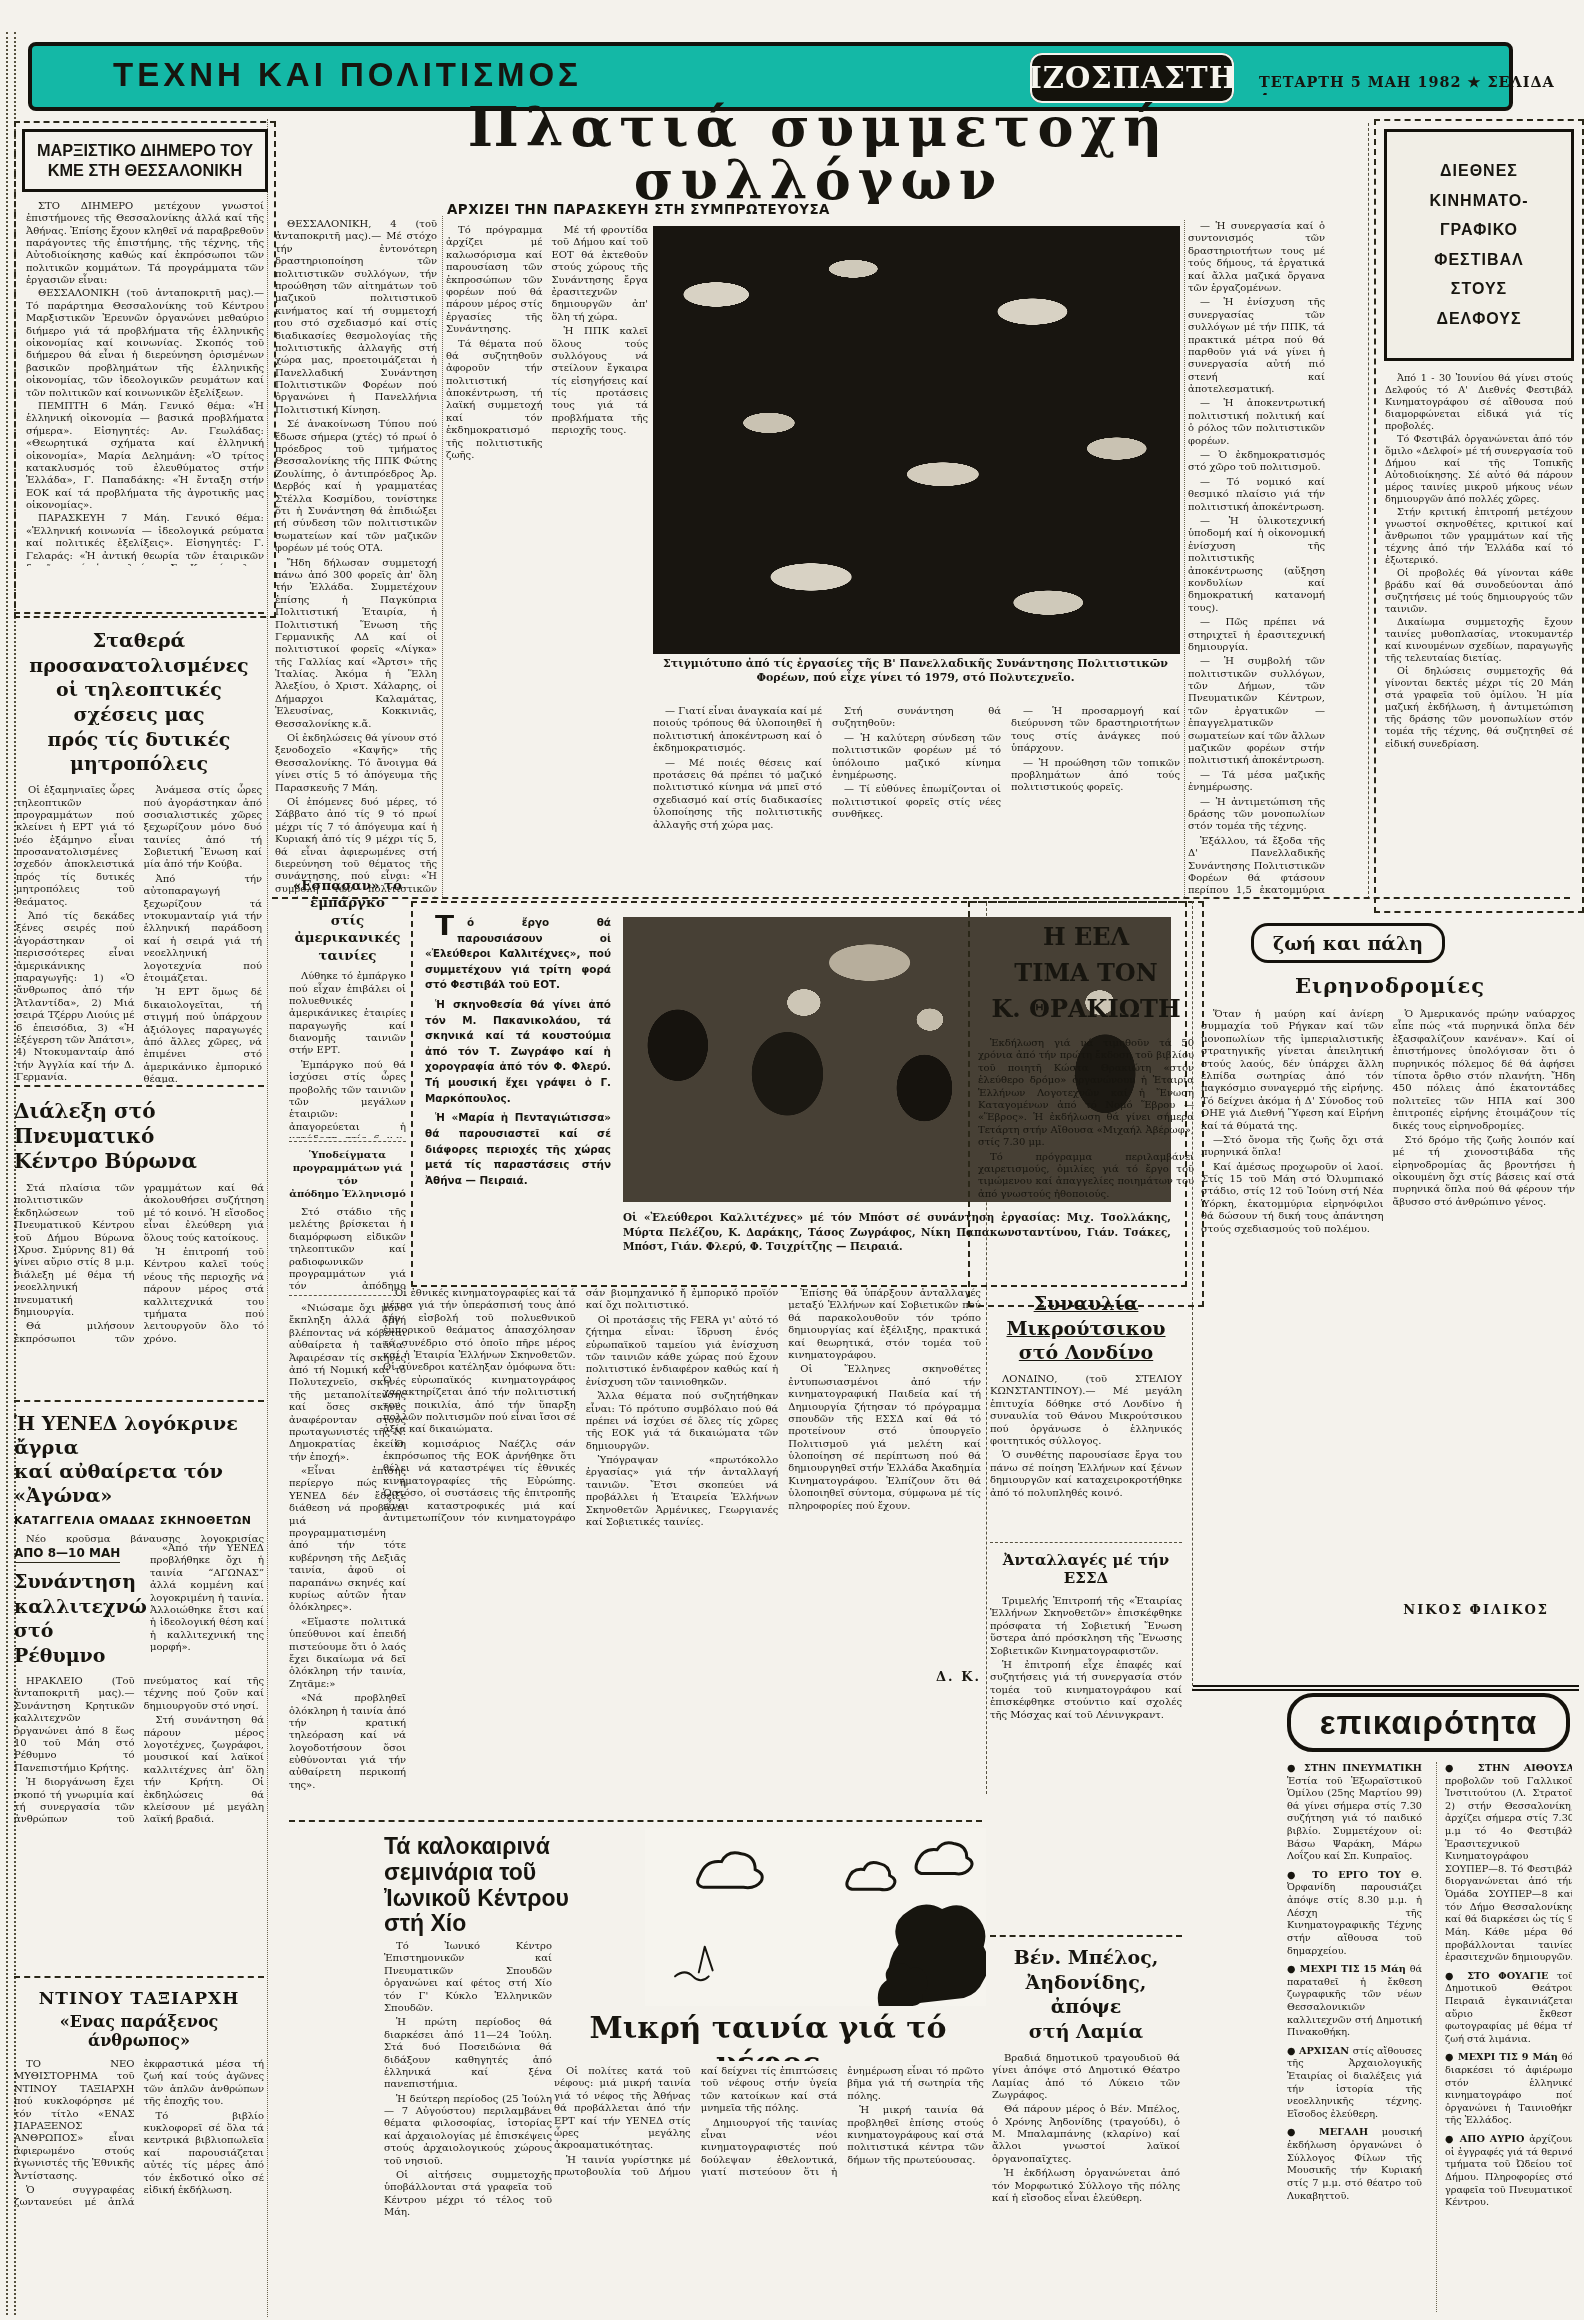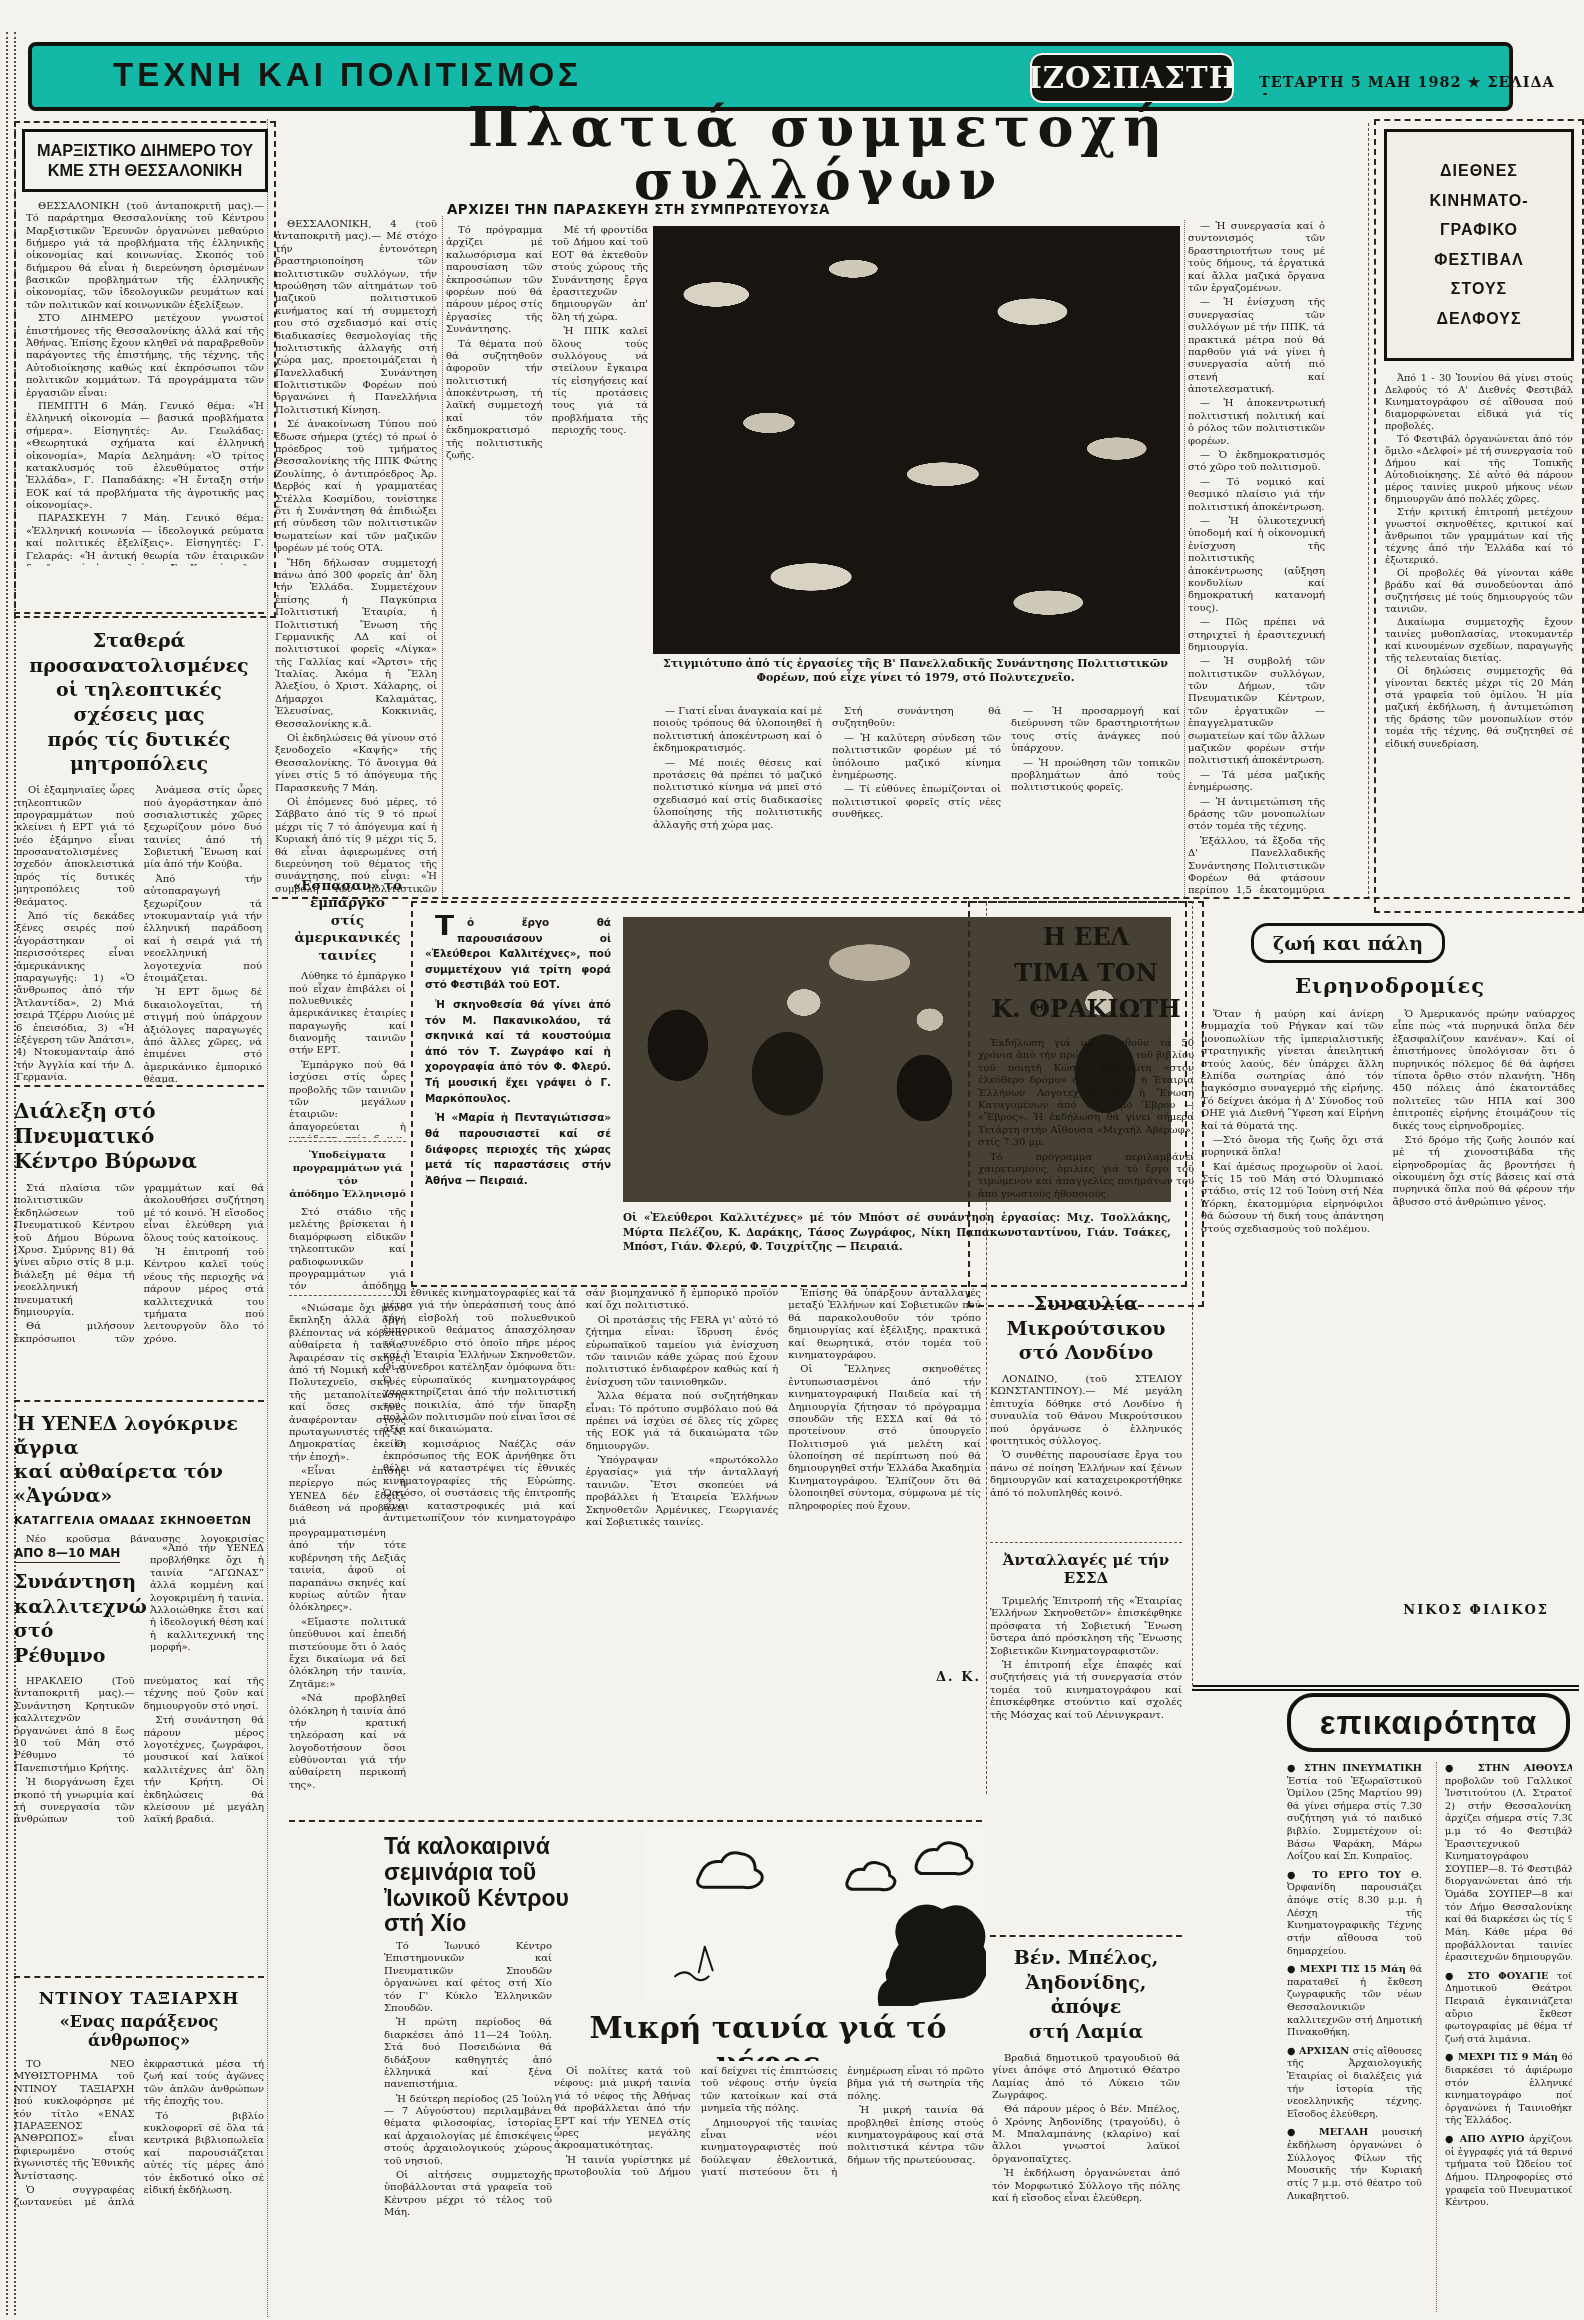--- a/index.html
+++ b/index.html
@@ -116,21 +116,21 @@
   .syn-sub{font-size:16px;font-weight:bold;text-align:center;padding:6px 0 10px;}
   .syn-body{height:382px;}
   .eel{left:968px;top:901px;width:216px;height:386px;border:2px dashed #2a2718;padding:8px;}
   .eel-title{font-size:24px;line-height:1.5;text-align:center;padding:8px 0 10px;}
   .peace{left:1192px;top:901px;width:378px;height:784px;border-left:1px dashed #55503f;border-bottom:6px double #14120c;padding:0 0 0 8px;}
   .peace-label{margin:22px auto 0 50px;width:188px;height:34px;border:3px solid #14120c;border-radius:17px;
     display:flex;align-items:center;justify-content:center;font-weight:bold;font-size:19px;}
   .peace-title{font-size:21px;font-weight:bold;text-align:center;padding:10px 0;letter-spacing:1px;}
   .peace-body{height:594px;padding-right:4px;}
   .mikr{left:990px;top:1291px;width:192px;height:249px;}
-  .mikr-title{font-size:19px;line-height:1.3;text-align:center;padding-bottom:8px;}
+  .mikr-title{font-size:19px;line-height:1.3;text-align:center;padding-bottom:8px;text-decoration:underline;}
   .antal{left:990px;top:1542px;width:192px;height:244px;border-top:1px dashed #55503f;}
   .antal-title{font-size:15px;font-weight:bold;text-align:center;padding:8px 0;}
   .ionian-head{left:384px;top:1834px;width:251px;height:103px;
     font-family:"Liberation Sans",sans-serif;font-weight:bold;font-size:23px;line-height:1.12;}
   .ionian-body{left:384px;top:1940px;width:168px;height:376px;}
   .nefos-ill{left:645px;top:1828px;width:341px;height:178px;background:#f6f4ee;}
   .nefos-head{left:554px;top:2010px;width:428px;height:51px;font-size:30px;text-align:center;}
   .nefos-body{left:554px;top:2065px;width:430px;height:251px;}
   .belos{left:990px;top:1935px;width:192px;height:382px;border-top:2px dashed #2a2718;}
   .belos-title{font-size:19px;line-height:1.3;text-align:center;padding:8px 0;}
@@ -161,22 +161,22 @@
 <div class="abs vsep" style="left:1184px;top:220px;height:677px;width:0;"></div>
 <div class="abs vdash" style="left:986px;top:903px;height:891px;width:0;"></div>
 <div class="abs vdash" style="left:1368px;top:123px;height:776px;width:0;"></div>
 
 <div class="abs hdash" style="left:272px;top:897px;width:1298px;height:0;"></div>
 <div class="abs hdash" style="left:289px;top:1820px;width:693px;height:0;"></div>
 
 <div class="abs marx-box">
   <div class="marx-title">ΜΑΡΞΙΣΤΙΚΟ ΔΙΗΜΕΡΟ ΤΟΥ<br>ΚΜΕ ΣΤΗ ΘΕΣΣΑΛΟΝΙΚΗ</div>
   <div class="marx-body bodytext tight">
+      <p>ΣΤΟ ΔΙΗΜΕΡΟ μετέχουν γνωστοί ἐπιστήμονες τῆς Θεσσαλονίκης ἀλλά καί τῆς Ἀθήνας. Ἐπίσης ἔχουν κληθεῖ νά παραβρεθοῦν παράγοντες τῆς ἐπιστήμης, τῆς τέχνης, τῆς Αὐτοδιοίκησης καθώς καί ἐκπρόσωποι τῶν πολιτικῶν κομμάτων. Τά προγράμματα τῶν ἐργασιῶν εἶναι:</p>
       <p>ΘΕΣΣΑΛΟΝΙΚΗ (τοῦ ἀνταποκριτῆ μας).— Τό παράρτημα Θεσσαλονίκης τοῦ Κέντρου Μαρξιστικῶν Ἐρευνῶν ὀργανώνει μεθαύριο διήμερο γιά τά προβλήματα τῆς ἑλληνικῆς οἰκονομίας καί κοινωνίας. Σκοπός τοῦ διήμερου θά εἶναι ἡ διερεύνηση ὁρισμένων βασικῶν προβλημάτων τῆς ἑλληνικῆς οἰκονομίας, τῶν ἰδεολογικῶν ρευμάτων καί τῶν πολιτικῶν καί κοινωνικῶν ἐξελίξεων.</p>
-      <p>ΣΤΟ ΔΙΗΜΕΡΟ μετέχουν γνωστοί ἐπιστήμονες τῆς Θεσσαλονίκης ἀλλά καί τῆς Ἀθήνας. Ἐπίσης ἔχουν κληθεῖ νά παραβρεθοῦν παράγοντες τῆς ἐπιστήμης, τῆς τέχνης, τῆς Αὐτοδιοίκησης καθώς καί ἐκπρόσωποι τῶν πολιτικῶν κομμάτων. Τά προγράμματα τῶν ἐργασιῶν εἶναι:</p>
       <p>ΠΕΜΠΤΗ 6 Μάη. Γενικό θέμα: «Ἡ ἑλληνική οἰκονομία — βασικά προβλήματα σήμερα». Εἰσηγητές: Αν. Γεωλάδας: «Θεωρητικά σχήματα καί ἑλληνική οἰκονομία», Μαρία Δελημάνη: «Ὁ τρίτος κατακλυσμός τοῦ ἐλευθύματος στήν Ἑλλάδα», Γ. Παπαδάκης: «Ἡ ἔνταξη στήν ΕΟΚ καί τά προβλήματα τῆς ἀγροτικῆς μας οἰκονομίας».</p>
       <p>ΠΑΡΑΣΚΕΥΗ 7 Μάη. Γενικό θέμα: «Ἑλληνική κοινωνία — ἰδεολογικά ρεύματα καί πολιτικές ἐξελίξεις». Εἰσηγητές: Γ. Γελαράς: «Ἡ ἀντική θεωρία τῶν ἑταιρικῶν δομῶν καί ἡ νεολαία», Σ. Κωστόπουλος: «Πολιτικές καί κοινωνικές διασταυρώσεις στή Θεσσαλονίκη», Λύο Μπαγκίδας: «Τά προβλήματα τῆς ἐξώμορφης φιλοσοφίας στήν πολιτική σκέψη», Μ. Τρικούκης: «Τά προβλήματα καί οἱ προοπτικές τῆς ἑλληνικῆς φιλοσοφίας».</p>
     </div>
 </div>
 
 <div class="abs main-headline serifhead">Πλατιά συμμετοχή συλλόγων<br>στήν πανελλαδική συνάντηση</div>
 <div class="abs kicker">ΑΡΧΙΖΕΙ ΤΗΝ ΠΑΡΑΣΚΕΥΗ ΣΤΗ ΣΥΜΠΡΩΤΕΥΟΥΣΑ</div>
 <div class="abs bodytext" style="left:275px;top:218px;width:162px;height:679px;">
     <p>ΘΕΣΣΑΛΟΝΙΚΗ, 4 (τοῦ ἀνταποκριτῆ μας).— Μέ στόχο τήν ἐντονότερη δραστηριοποίηση τῶν πολιτιστικῶν συλλόγων, τήν προώθηση τῶν αἰτημάτων τοῦ μαζικοῦ πολιτιστικοῦ κινήματος καί τή συμμετοχή του στό σχεδιασμό καί στίς διαδικασίες θεσμολογίας τῆς πολιτιστικῆς ἀλλαγῆς στή χώρα μας, προετοιμάζεται ἡ Πανελλαδική Συνάντηση Πολιτιστικῶν Φορέων πού ὀργανώνει ἡ Πανελλήνια Πολιτιστική Κίνηση.</p>
     <p>Σέ ἀνακοίνωση Τύπου πού ἔδωσε σήμερα (χτές) τό πρωί ὁ πρόεδρος τοῦ τμήματος Θεσσαλονίκης τῆς ΠΠΚ Φώτης Ζουλίπης, ὁ ἀντιπρόεδρος Ἀρ. Δερβός καί ἡ γραμματέας Στέλλα Κοσμίδου, τονίστηκε ὅτι ἡ Συνάντηση θά ἐπιδιώξει τή σύνδεση τῶν πολιτιστικῶν σωματείων καί τῶν μαζικῶν φορέων μέ τούς ΟΤΑ.</p>

